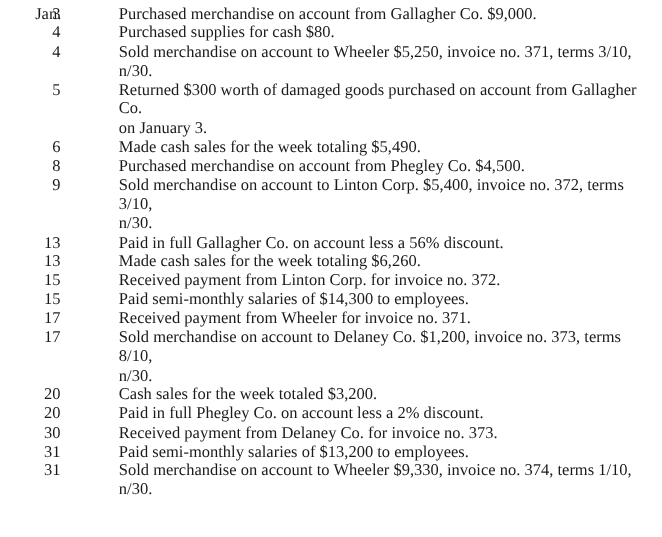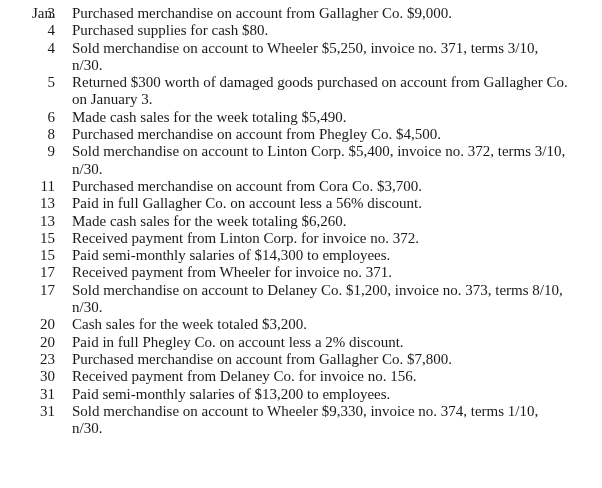--- a/index.html
+++ b/index.html
@@ -30,20 +30,21 @@
     text-align: left;
     white-space: nowrap;
     margin-left: 24px;
   }
   .day-cell {
     text-align: right;
   }
   .text-cell {
     padding-left: 17px;
     white-space: pre-line;
+    margin-left: 36px;
   }
 </style>
 </head>
 <body style="color: rgb(26, 26, 26); background: rgb(255, 255, 255);">
 
 <div class="page">
     <div class="entry-row">
       <span class="month-cell">Jan.</span>
       <span class="day-cell">3</span>
       <span class="text-cell">Purchased merchandise on account from Gallagher Co. $9,000.</span>
@@ -76,25 +77,20 @@
       <span class="text-cell">Purchased merchandise on account from Phegley Co. $4,500.</span>
     </div>
     <div class="entry-row">
       <span class="month-cell"></span>
       <span class="day-cell">9</span>
       <span class="text-cell">Sold merchandise on account to Linton Corp. $5,400, invoice no. 372, terms 3/10,
 n/30.</span>
     </div>
     <div class="entry-row">
       <span class="month-cell"></span>
-      <span class="day-cell">11</span>
-      <span class="text-cell">Purchased merchandise on account from Cora Co. $3,700.</span>
-    </div>
-    <div class="entry-row">
-      <span class="month-cell"></span>
       <span class="day-cell">13</span>
       <span class="text-cell">Paid in full Gallagher Co. on account less a 56% discount.</span>
     </div>
     <div class="entry-row">
       <span class="month-cell"></span>
       <span class="day-cell">13</span>
       <span class="text-cell">Made cash sales for the week totaling $6,260.</span>
     </div>
     <div class="entry-row">
       <span class="month-cell"></span>
@@ -122,27 +118,22 @@
       <span class="day-cell">20</span>
       <span class="text-cell">Cash sales for the week totaled $3,200.</span>
     </div>
     <div class="entry-row">
       <span class="month-cell"></span>
       <span class="day-cell">20</span>
       <span class="text-cell">Paid in full Phegley Co. on account less a 2% discount.</span>
     </div>
     <div class="entry-row">
       <span class="month-cell"></span>
-      <span class="day-cell">23</span>
-      <span class="text-cell">Purchased merchandise on account from Gallagher Co. $7,800.</span>
-    </div>
-    <div class="entry-row">
-      <span class="month-cell"></span>
       <span class="day-cell">30</span>
-      <span class="text-cell">Received payment from Delaney Co. for invoice no. 156.</span>
+      <span class="text-cell">Received payment from Delaney Co. for invoice no. 373.</span>
     </div>
     <div class="entry-row">
       <span class="month-cell"></span>
       <span class="day-cell">31</span>
       <span class="text-cell">Paid semi-monthly salaries of $13,200 to employees.</span>
     </div>
     <div class="entry-row">
       <span class="month-cell"></span>
       <span class="day-cell">31</span>
       <span class="text-cell">Sold merchandise on account to Wheeler $9,330, invoice no. 374, terms 1/10,

